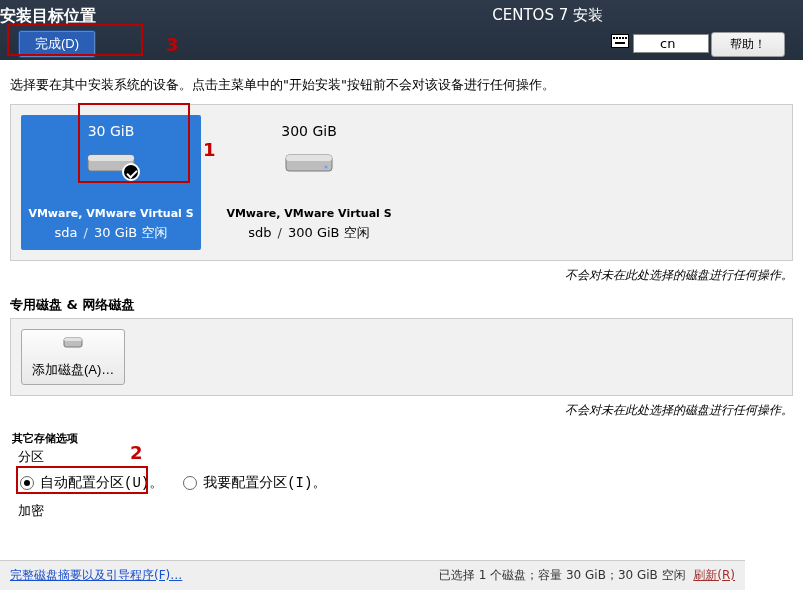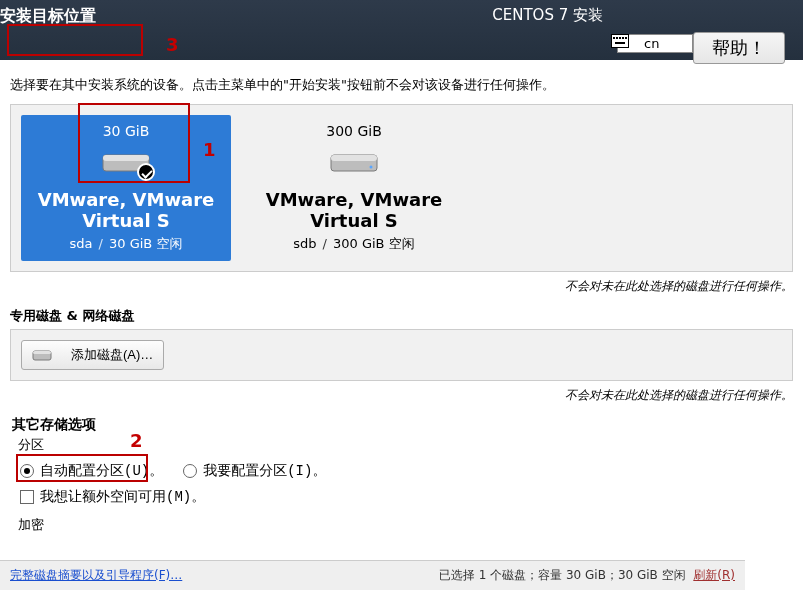--- a/index.html
+++ b/index.html
@@ -3,66 +3,67 @@
 <meta charset="utf-8">
 <style>
   * { box-sizing: border-box; margin: 0; padding: 0; }
   body { font-family: "DejaVu Sans", "Liberation Sans", Arial, sans-serif; font-size: 14px; width: 803px; height: 590px; overflow: hidden; background: #fff; color: #000; }
   .topbar { background: linear-gradient(#2e3a4a,#24303e); height: 60px; color: #fff; position: relative; }
   .top-title { position: absolute; left: 0; top: 6px; font-size: 16px; font-weight: bold; text-align: right; }
   .done-btn { position: absolute; left: 18px; top: 30px; background: #2a5fb5; border: 1px solid #1e4a8c; color: #fff; padding: 4px 16px; border-radius: 3px; font-size: 13px; box-shadow: 0 0 0 1px rgba(255,255,255,.25) inset; }
   .redbox-done { position:absolute; border:2px solid #bb0000; left:7px; top:24px; width:136px; height:32px; pointer-events:none; }
   .ann-3 { position:absolute; left:166px; top:34px; color:#c40000; font-weight:bold; font-size:18px; }
   .release-title { position: absolute; right: 200px; top: 6px; font-size: 15px; }
-  .lang-ind { position: absolute; right: 110px; top: 34px; width: 76px; background:#fff; color:#000; padding:1px 6px 1px 26px; font-size:13px; border:1px solid #888; }
+  .lang-ind { position: absolute; right: 94px; top: 34px; width: 76px; background:#fff; color:#000; padding:1px 6px 1px 26px; font-size:13px; border:1px solid #888; }
   .kb-icon { position:absolute; right: 174px; top:34px; width:18px; height:14px; z-index:2; }
   .kb-icon svg { width:18px; height:14px; }
-  .help-btn { position: absolute; right: 18px; top: 32px; background: linear-gradient(#f5f5f5,#e6e6e6); border:1px solid #999; padding:3px 18px; border-radius:3px; font-size:18px; color:#000; }
+  .help-btn { position: absolute; right: 18px; top: 32px; background: linear-gradient(#f5f5f5,#e6e6e6); border:1px solid #999; padding:3px 18px; border-radius:3px; font-size:12px; color:#000; }
   .content { padding: 16px 10px 0 10px; }
   .section-h { font-weight:bold; font-size:16px; margin: 4px 0 6px; }
   .instr { font-size:13px; margin-bottom: 10px; }
   .sub-h { font-weight:bold; font-size:13px; margin-bottom:4px; }
   .disk-row { background:#f1f1f1; border:1px solid #ccc; padding:10px; display:flex; gap:18px; position:relative; }
-  .disk-tile { width: 210px; text-align:center; padding: 4px 6px 8px; border-radius:2px; position:relative; cursor:pointer; }
+  .disk-tile { width: 180px; text-align:center; padding: 4px 6px 8px; border-radius:2px; position:relative; cursor:pointer; }
   .disk-tile.sel { background:#2d7bd6; color:#fff; }
   .disk-size { font-size:14px; padding:4px 0 2px; }
   .disk-img { display:inline-block; width:50px; height:30px; position:relative; margin:6px 0 2px; }
   .disk-svg { width:50px; height:30px; }
   .check { position:absolute; right:-4px; bottom:-4px; width:18px; height:18px; background:#000; border-radius:50%; border:2px solid #fff; }
   .check::after { content:""; position:absolute; left:3px; top:5px; width:8px; height:4px; border-left:2px solid #fff; border-bottom:2px solid #fff; transform:rotate(-45deg); }
-  .disk-name { font-weight:bold; font-size:18px; margin-top:9px; }
+  .disk-name { font-weight:bold; font-size:11px; margin-top:27px; }
   .disk-meta { font-size:13px; margin-top:4px; }
   .disk-meta .sep { opacity:.8; padding:0 6px; }
   .redbox-disk { position:absolute; border:2px solid #bb0000; left:67px; top:-2px; width:112px; height:80px; pointer-events:none; z-index:3; }
   .ann-1 { position:absolute; left:192px; top:34px; color:#c40000; font-weight:bold; font-size:18px; z-index:3; }
   .note { font-style: italic; color:#000; text-align:right; font-size:12px; margin:6px 0 12px; }
   .add-disk-wrap { background:#f1f1f1; border:1px solid #ccc; padding:10px; }
-  .add-disk-btn { display:inline-flex; align-items:center; gap:19px; background:linear-gradient(#fdfdfd,#e8e8e8); border:1px solid #aaa; border-radius:3px; padding:5px 10px; font-size:13px; cursor:pointer; }
+  .add-disk-btn { display:inline-flex; flex-direction:column; align-items:center; gap:12px; background:linear-gradient(#fdfdfd,#e8e8e8); border:1px solid #aaa; border-radius:3px; padding:5px 10px; font-size:13px; cursor:pointer; }
   .add-disk-btn .add-ic { width:20px; height:14px; }
-  .storage-h { font-weight:bold; font-size:14px; margin:0 0 2px 2px; }
+  .storage-h { font-weight:bold; font-size:11px; margin:0 0 2px 2px; }
   .part-h { font-size:13px; margin:2px 0 4px 8px; }
   .part-row { display:flex; gap:20px; align-items:center; padding:4px 0 4px 10px; }
   .radio, .checkbox { display:inline-flex; align-items:center; gap:6px; cursor:pointer;font-family:Liberation Mono, monospace; }
   .radio-dot { width:14px; height:14px; border:1px solid #666; border-radius:50%; position:relative; background:#fff; }
   .radio-dot.sel::after { content:""; position:absolute; left:3px; top:3px; width:6px; height:6px; border-radius:50%; background:#000; }
   .cb-box { width:14px; height:14px; border:1px solid #666; background:#fff; }
   .redbox-part { position:absolute; border:2px solid #bb0000; pointer-events:none; }
   .ann-2 { position:absolute; color:#c40000; font-weight:bold; font-size:18px; }
   .enc-h { font-size:13px; margin:6px 0 0 8px; }
   .bottombar { position:absolute; bottom:0; left:0; width:745px; background:#efefef; border-top:1px solid #ccc; padding:6px 10px; display:flex; justify-content:space-between; font-size:12px; }
   .link { color:#1a4fcf; text-decoration:underline; cursor:pointer; }
   .status { color:#333; }
   .status .link2 { color:#a03030; text-decoration:underline; cursor:pointer; }
   .part-area { position:relative; padding-bottom:4px; }
 </style>
 </head>
 <body>
 
 <div class="topbar">
   <div class="top-title">安装目标位置</div>
+  <button class="done-btn">完成(D)</button>
   <div class="redbox-done"></div>
   <div class="ann-3">3</div>
   <div class="release-title">CENTOS 7 安装</div>
   <span class="kb-icon">
     <svg viewBox="0 0 18 14">
         <rect x="0" y="0" width="18" height="14" fill="#000"></rect>
         <rect x="1" y="1" width="16" height="12" fill="#fff"></rect>
         <rect x="2" y="3" width="2" height="2" fill="#000"></rect>
         <rect x="5" y="3" width="2" height="2" fill="#000"></rect>
         <rect x="8" y="3" width="2" height="2" fill="#000"></rect>
@@ -138,26 +139,20 @@
     <div class="part-row">
       <label class="radio">
         <span class="radio-dot sel"></span>
         <span>自动配置分区(U)。</span>
       </label>
       <label class="radio">
         <span class="radio-dot"></span>
         <span>我要配置分区(I)。</span>
       </label>
     </div>
-    <div class="part-row">
-      <label class="checkbox">
-        <span class="cb-box"></span>
-        <span>我想让额外空间可用(M)。</span>
-      </label>
-    </div>
     <div class="enc-h">加密</div>
   </div>
 </div>
 
 <div class="bottombar">
   <span class="link">完整磁盘摘要以及引导程序(F)…</span>
   <span class="status">
     <span>已选择 1 个磁盘；容量 30 GiB；30 GiB 空闲</span>
     &nbsp;<span class="link2">刷新(R)</span>
   </span>

